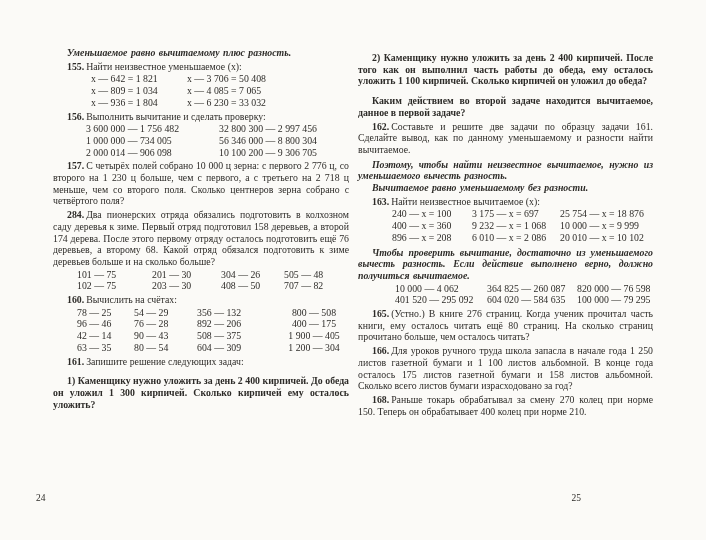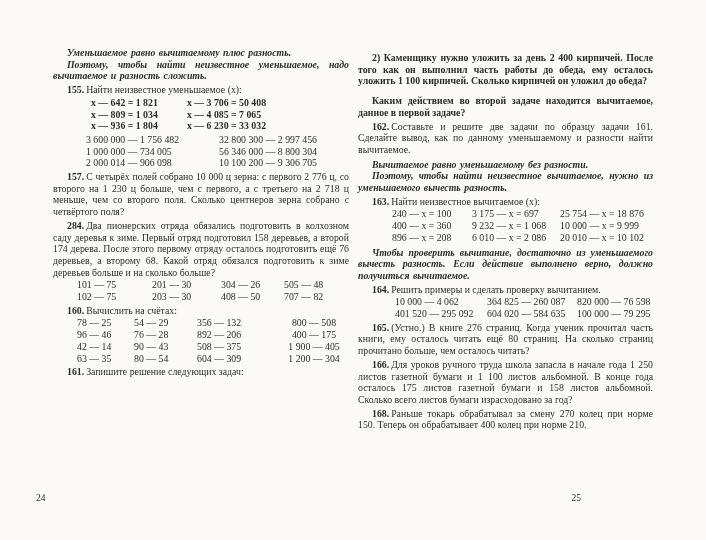--- a/index.html
+++ b/index.html
@@ -24,21 +24,21 @@
   p.rule {
     font-weight:bold; font-style:italic;
     margin-top:3px; word-spacing:1px;
   }
   p.rule + p.rule { margin-top:0; }
   .eqgrid {
     display:grid; margin:1px 0 2px;
     text-align:left;
   }
   .eqgrid span { white-space:nowrap; display:block; }
-  .t155 { padding-left:38px; grid-template-columns:96px 1fr;font-weight:bold; }
+  .t155 { padding-left:38px; grid-template-columns:96px 1fr; }
   .t156 { padding-left:33px; grid-template-columns:133px 1fr; }
   .t159 { padding-left:24px; grid-template-columns:75px 69px 63px 1fr; }
   .t160 { padding-left:24px; grid-template-columns:57px 63px 84px 1fr; }
   .t160 .c3 { text-align:center; padding-right:2px; }
   .t163 { grid-template-columns:114px 88px 1fr; padding-left:0; }
   .t163 .c0 { padding-left:34px; }
   .t164 { grid-template-columns:129px 90px 1fr; padding-left:0; }
   .t164 .c0 { padding-left:37px; }
   .pageno {
     position:absolute; top:493px; font-size:9.5px;
@@ -46,33 +46,33 @@
   .pageno.left-no  { left:36px; }
   .pageno.right-no { right:37px; }
 </style>
 </head>
 <body style="background: rgb(251, 250, 247); color: rgb(45, 43, 40);">
 
 <div class="spread">
 
   <div class="col left">
     <p class="rule">Уменьшаемое равно вычитаемому плюс разность.</p>
-    <p class="rule">Поэтому, чтобы найти неизвестное уменьшаемое, надо вычитаемое и разность сложить.</p>
 
     <p class="ex"><span class="num">155.</span><span>Найти неизвестное уменьшаемое (x):</span></p>
     <div class="eqgrid t155">
         <span class="c0">x — 642 = 1&nbsp;821</span>
         <span class="c1">x — 3&nbsp;706 = 50&nbsp;408</span>
         <span class="c0">x — 809 = 1&nbsp;034</span>
         <span class="c1">x — 4&nbsp;085 = 7&nbsp;065</span>
         <span class="c0">x — 936 = 1&nbsp;804</span>
         <span class="c1">x — 6&nbsp;230 = 33&nbsp;032</span>
       </div>
 
 
+    <p class="ex"><span class="num">156.</span><span>Выполнить вычитание и сделать проверку:</span></p>
     <div class="eqgrid t156">
         <span class="c0">3&nbsp;600&nbsp;000 — 1&nbsp;756&nbsp;482</span>
         <span class="c1">32&nbsp;800&nbsp;300 — 2&nbsp;997&nbsp;456</span>
         <span class="c0">1&nbsp;000&nbsp;000 — 734&nbsp;005</span>
         <span class="c1">56&nbsp;346&nbsp;000 — 8&nbsp;800&nbsp;304</span>
         <span class="c0">2&nbsp;000&nbsp;014 — 906&nbsp;098</span>
         <span class="c1">10&nbsp;100&nbsp;200 — 9&nbsp;306&nbsp;705</span>
       </div>
 
     <p class="ex"><span class="num">157.</span><span>С четырёх полей собрано 10&nbsp;000 ц зерна: с первого 2&nbsp;776 ц, со второго на 1&nbsp;230 ц больше, чем с первого, а с третьего на 2&nbsp;718 ц меньше, чем со второго поля. Сколько центнеров зерна собрано с четвёртого поля?</span></p>
@@ -104,47 +104,47 @@
         <span class="c1">90 — 43</span>
         <span class="c2">508 — 375</span>
         <span class="c3">1&nbsp;900 — 405</span>
         <span class="c0">63 — 35</span>
         <span class="c1">80 — 54</span>
         <span class="c2">604 — 309</span>
         <span class="c3">1&nbsp;200 — 304</span>
       </div>
 
     <p class="ex"><span class="num">161.</span><span>Запишите решение следующих задач:</span></p>
+    <p class="sub">1) Каменщику нужно уложить за день 2&nbsp;400 кирпичей. До обеда он уложил 1&nbsp;300 кирпичей. Сколько кирпичей ему осталось уложить?</p>
   </div>
 
   <div class="col right">
     <p class="sub">2) Каменщику нужно уложить за день 2&nbsp;400 кирпичей. После того как он выполнил часть работы до обеда, ему осталось уложить 1&nbsp;100 кирпичей. Сколько кирпичей он уложил до обеда?</p>
     <p class="sub">Каким действием во второй задаче находится вычитаемое, данное в первой задаче?</p>
 
     <p class="ex"><span class="num">162.</span><span>Составьте и решите две задачи по образцу задачи 161. Сделайте вывод, как по данному уменьшаемому и разности найти вычитаемое.</span></p>
 
+    <p class="rule">Поэтому, чтобы найти неизвестное вычитаемое, нужно из уменьшаемого вычесть разность.</p>
     <p class="rule">Вычитаемое равно уменьшаемому без разности.</p>
-    <p class="rule">Поэтому, чтобы найти неизвестное вычитаемое, нужно из уменьшаемого вычесть разность.</p>
 
     <p class="ex"><span class="num">163.</span><span>Найти неизвестное вычитаемое (x):</span></p>
     <div class="eqgrid t163">
         <span class="c0">240 — x = 100</span>
         <span class="c1">3&nbsp;175 — x = 697</span>
         <span class="c2">25&nbsp;754 — x = 18&nbsp;876</span>
         <span class="c0">400 — x = 360</span>
         <span class="c1">9&nbsp;232 — x = 1&nbsp;068</span>
         <span class="c2">10&nbsp;000 — x = 9&nbsp;999</span>
         <span class="c0">896 — x = 208</span>
         <span class="c1">6&nbsp;010 — x = 2&nbsp;086</span>
         <span class="c2">20&nbsp;010 — x = 10&nbsp;102</span>
       </div>
 
     <p class="rule">Чтобы проверить вычитание, достаточно из уменьшаемого вычесть разность. Если действие выполнено верно, должно получиться вычитаемое.</p>
 
-    <p class="ex"><span class="num">164.</span><span>Решить примеры и сделать проверку вычитанием.</span></p>
     <div class="eqgrid t164">
         <span class="c0">10&nbsp;000 — 4&nbsp;062</span>
         <span class="c1">364&nbsp;825 — 260&nbsp;087</span>
         <span class="c2">820&nbsp;000 — 76&nbsp;598</span>
         <span class="c0">401&nbsp;520 — 295&nbsp;092</span>
         <span class="c1">604&nbsp;020 — 584&nbsp;635</span>
         <span class="c2">100&nbsp;000 — 79&nbsp;295</span>
       </div>
 
     <p class="ex"><span class="num">165.</span><span>(Устно.) В книге 276 страниц. Когда ученик прочитал часть книги, ему осталось читать ещё 80 страниц. На сколько страниц прочитано больше, чем осталось читать?</span></p>

